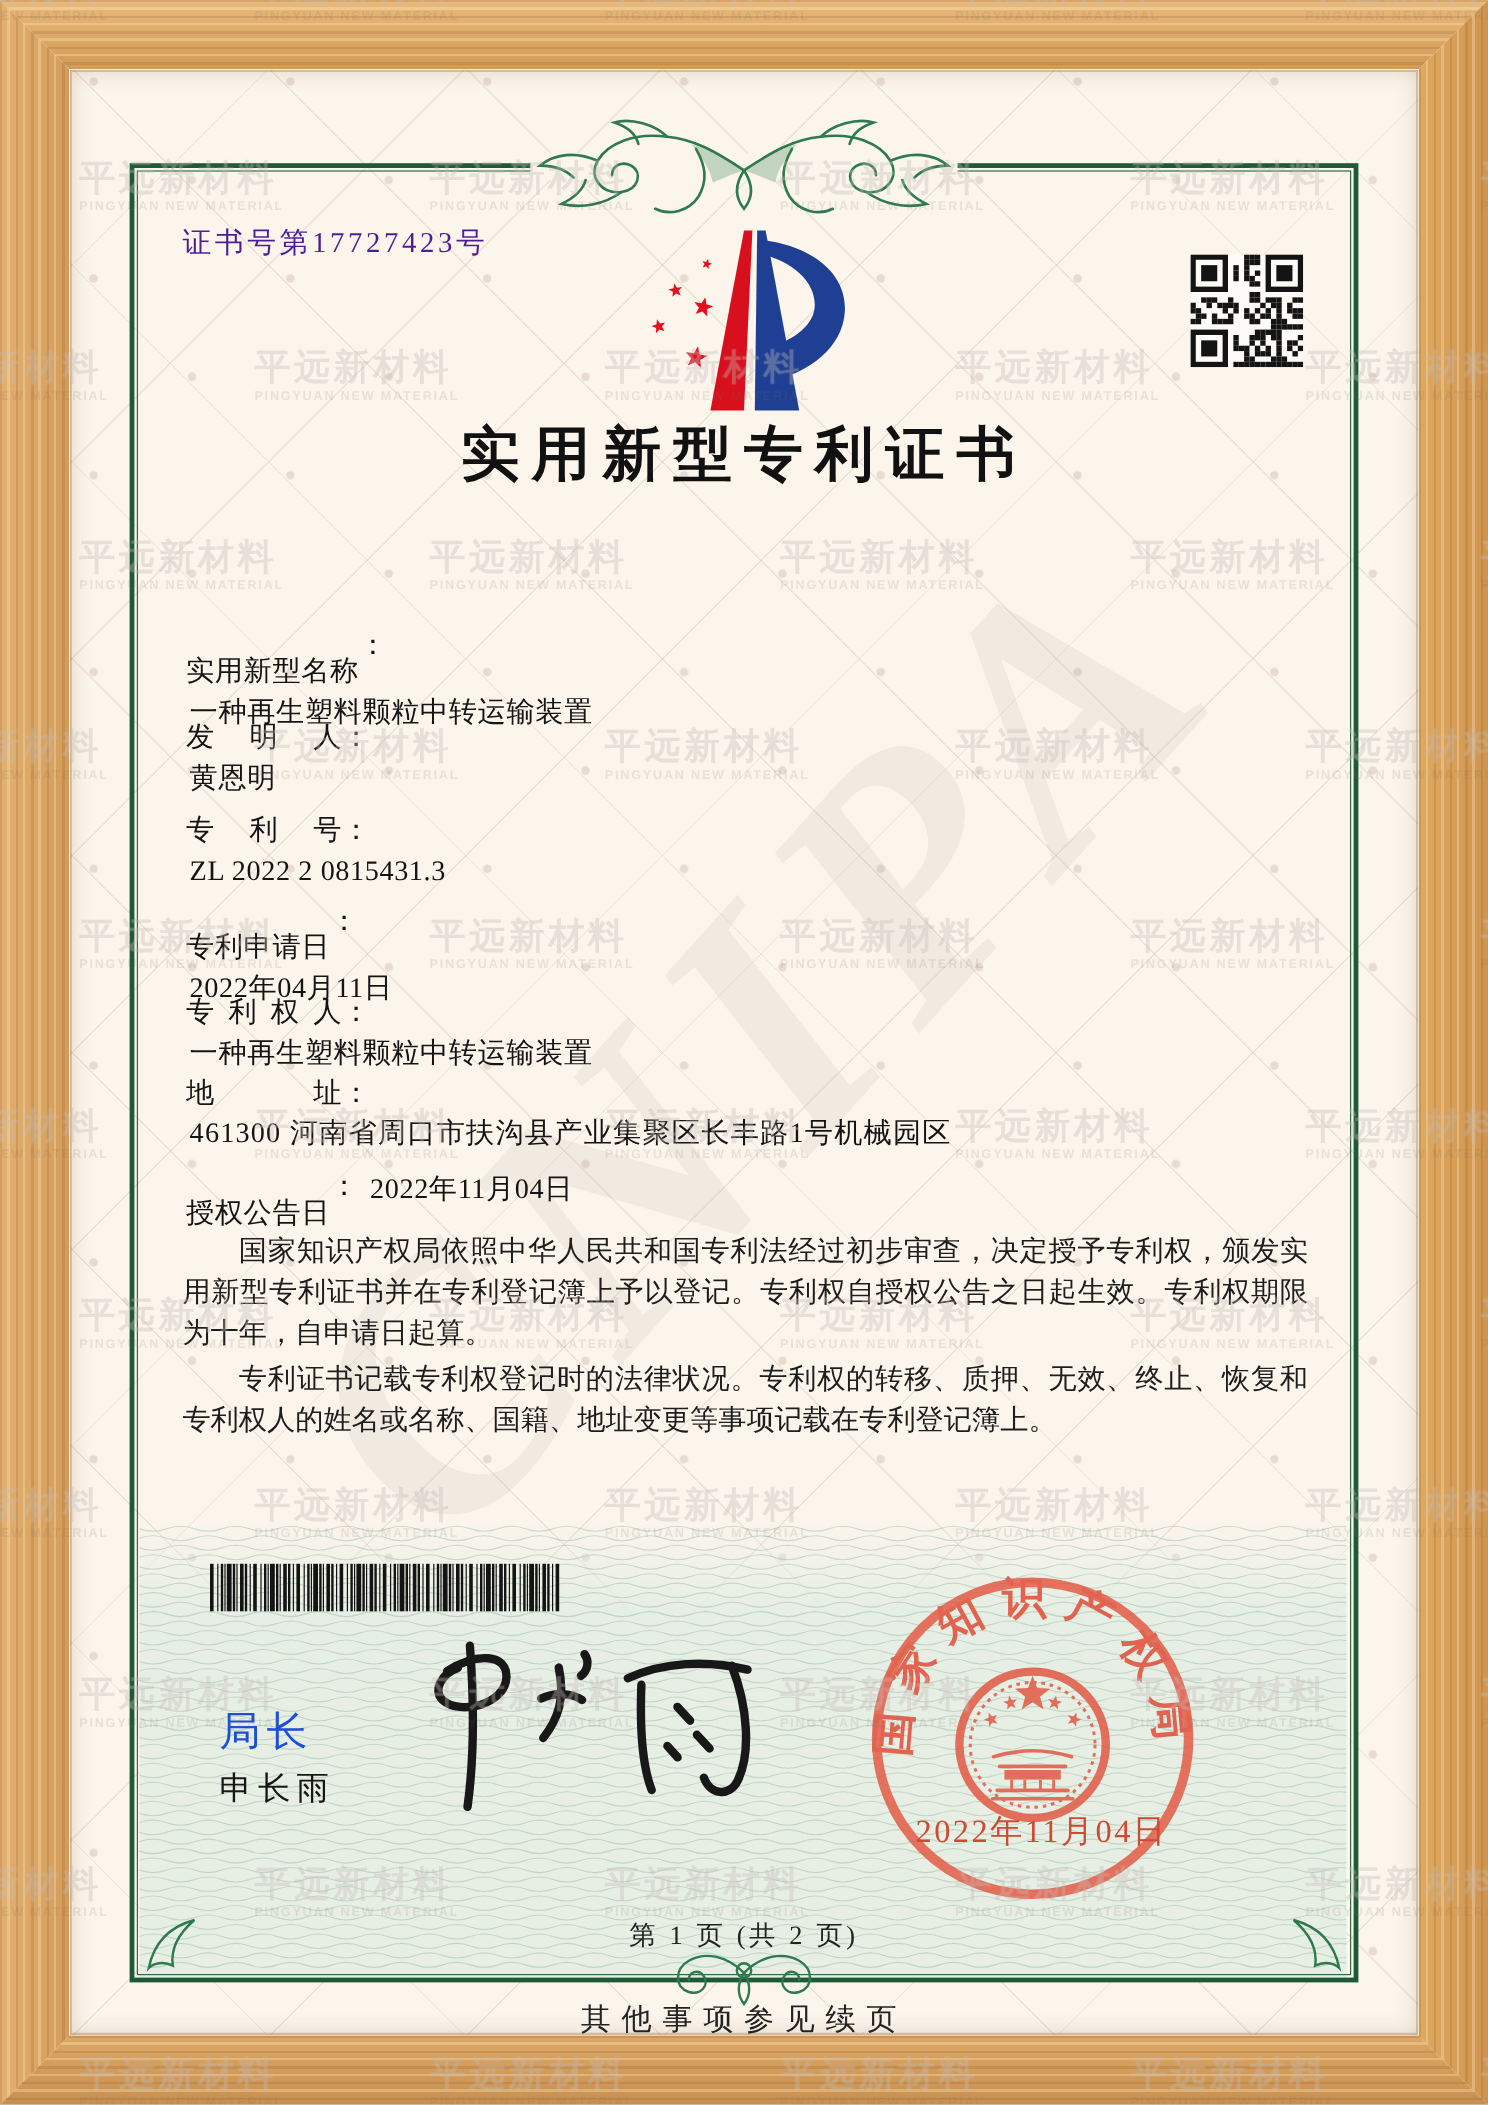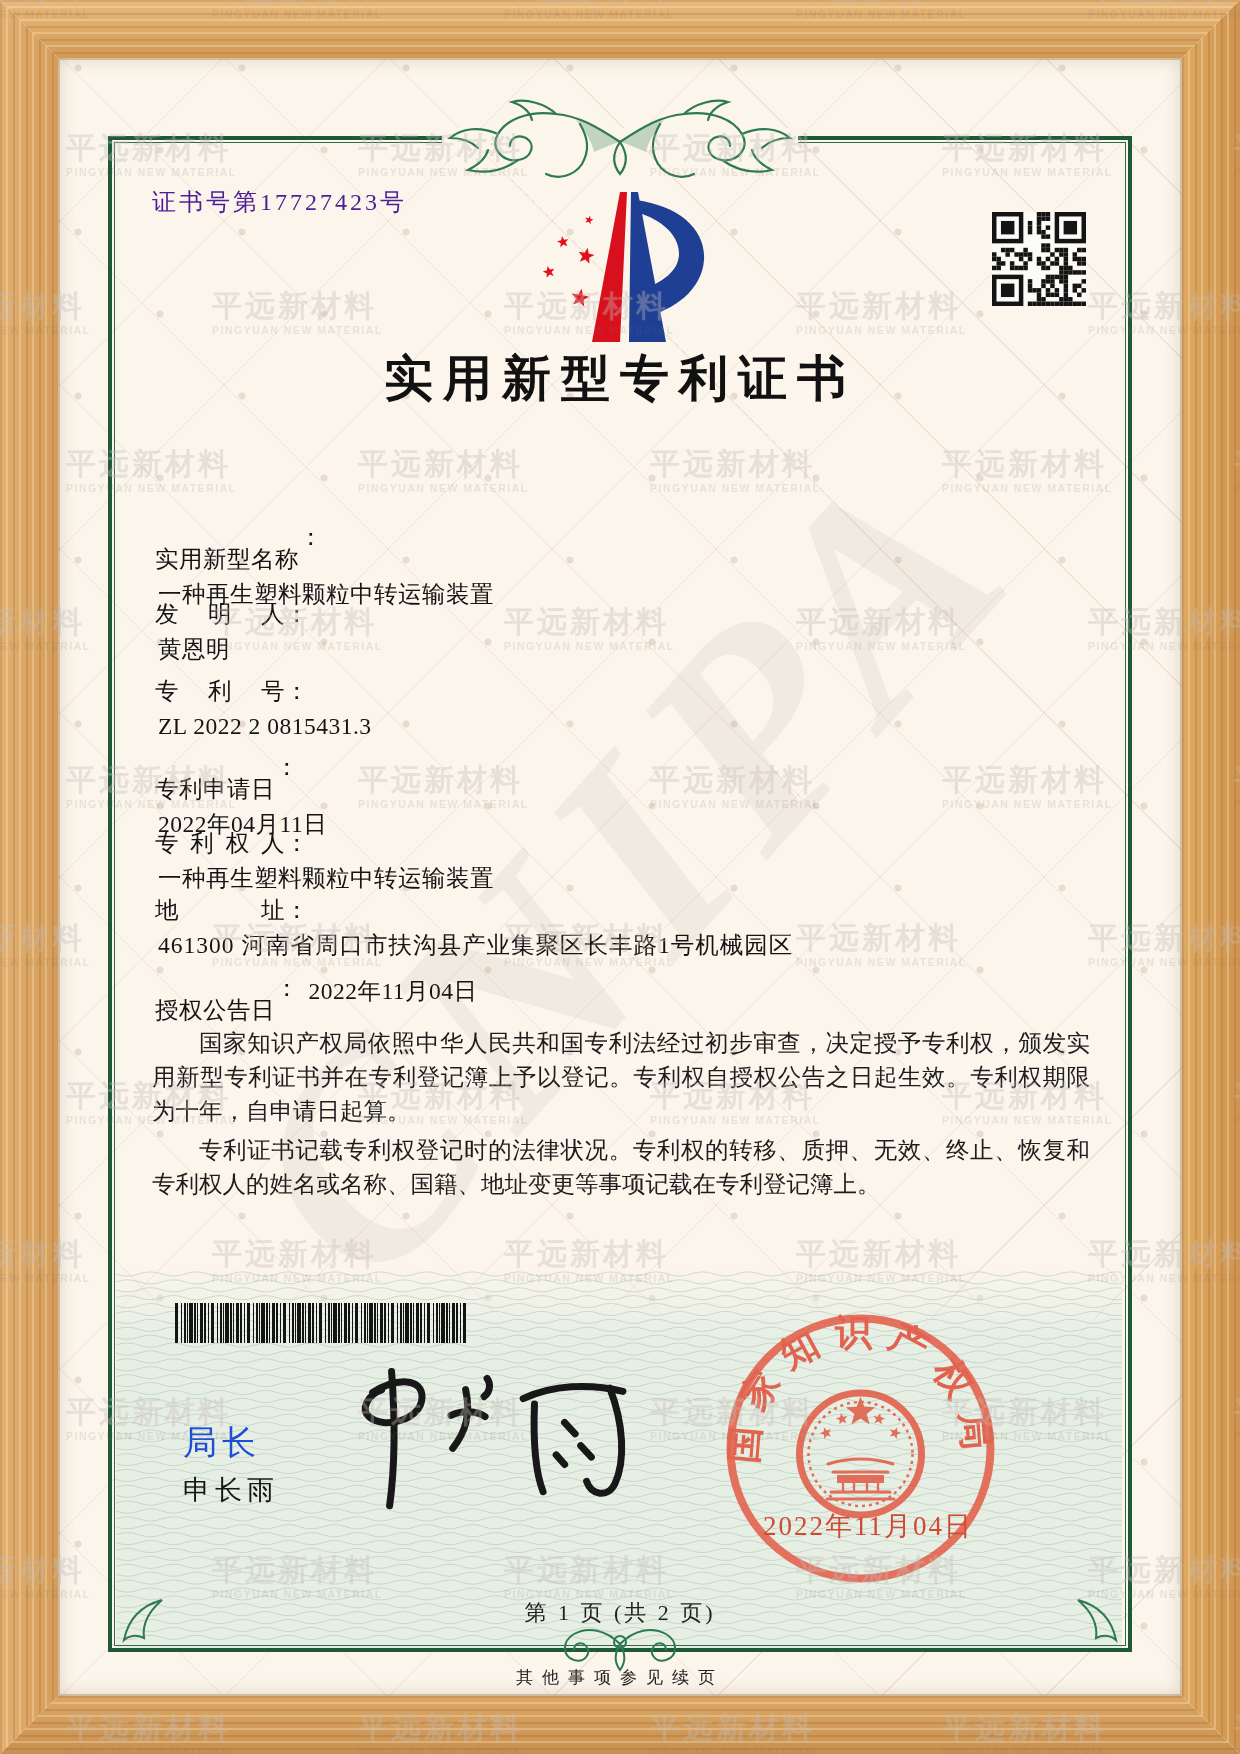--- a/index.html
+++ b/index.html
@@ -66,21 +66,21 @@
   #body-text{left:152px;top:1026px;width:938px;font-size:23.5px;color:#1d1d1d;}
   #body-text p{margin:0 0 5px 0;line-height:34px;text-indent:2em;text-align:justify;}
   #barcode-box{left:175px;top:1303px;width:293px;height:40px;}
   #director-title{left:183px;top:1420px;font-size:34px;letter-spacing:5px;color:#1d4ed8;}
   #director-name{left:183px;top:1472px;font-size:27px;letter-spacing:5px;color:#161616;}
   #signature{left:340px;top:1358px;z-index:7;}
   #seal{left:718px;top:1306px;z-index:7;opacity:.92;}
   #seal-date{left:703px;top:1508px;width:330px;text-align:center;font-size:27px;letter-spacing:2px;
              color:#cf4a33;z-index:8;}
   #page-footer{left:0;top:1598px;width:1240px;text-align:center;font-size:22px;letter-spacing:3px;color:#222;}
-  #continuation{left:0;top:1666px;width:1240px;text-align:center;font-size:17px;letter-spacing:9px;color:#222;}
+  #continuation{left:0;top:1666px;width:1240px;text-align:center;font-size:25px;letter-spacing:9px;color:#222;}
 
   
   #watermarks{position:absolute;inset:0;z-index:9;overflow:hidden;pointer-events:none;}
   .wm-tile{position:absolute;width:200px;text-align:left;}
   .wm-cn{font-family:"Liberation Sans","DejaVu Sans",sans-serif;font-weight:700;font-size:30px;
          letter-spacing:3px;color:rgba(128,113,99,.17);text-shadow:0 0 1px rgba(255,255,255,.25);}
   .wm-en{font-family:"Liberation Sans","DejaVu Sans",sans-serif;font-weight:700;font-size:10.5px;
          letter-spacing:1.5px;color:rgba(128,113,99,.15);margin-top:-3px;}
 </style>
 </head>

